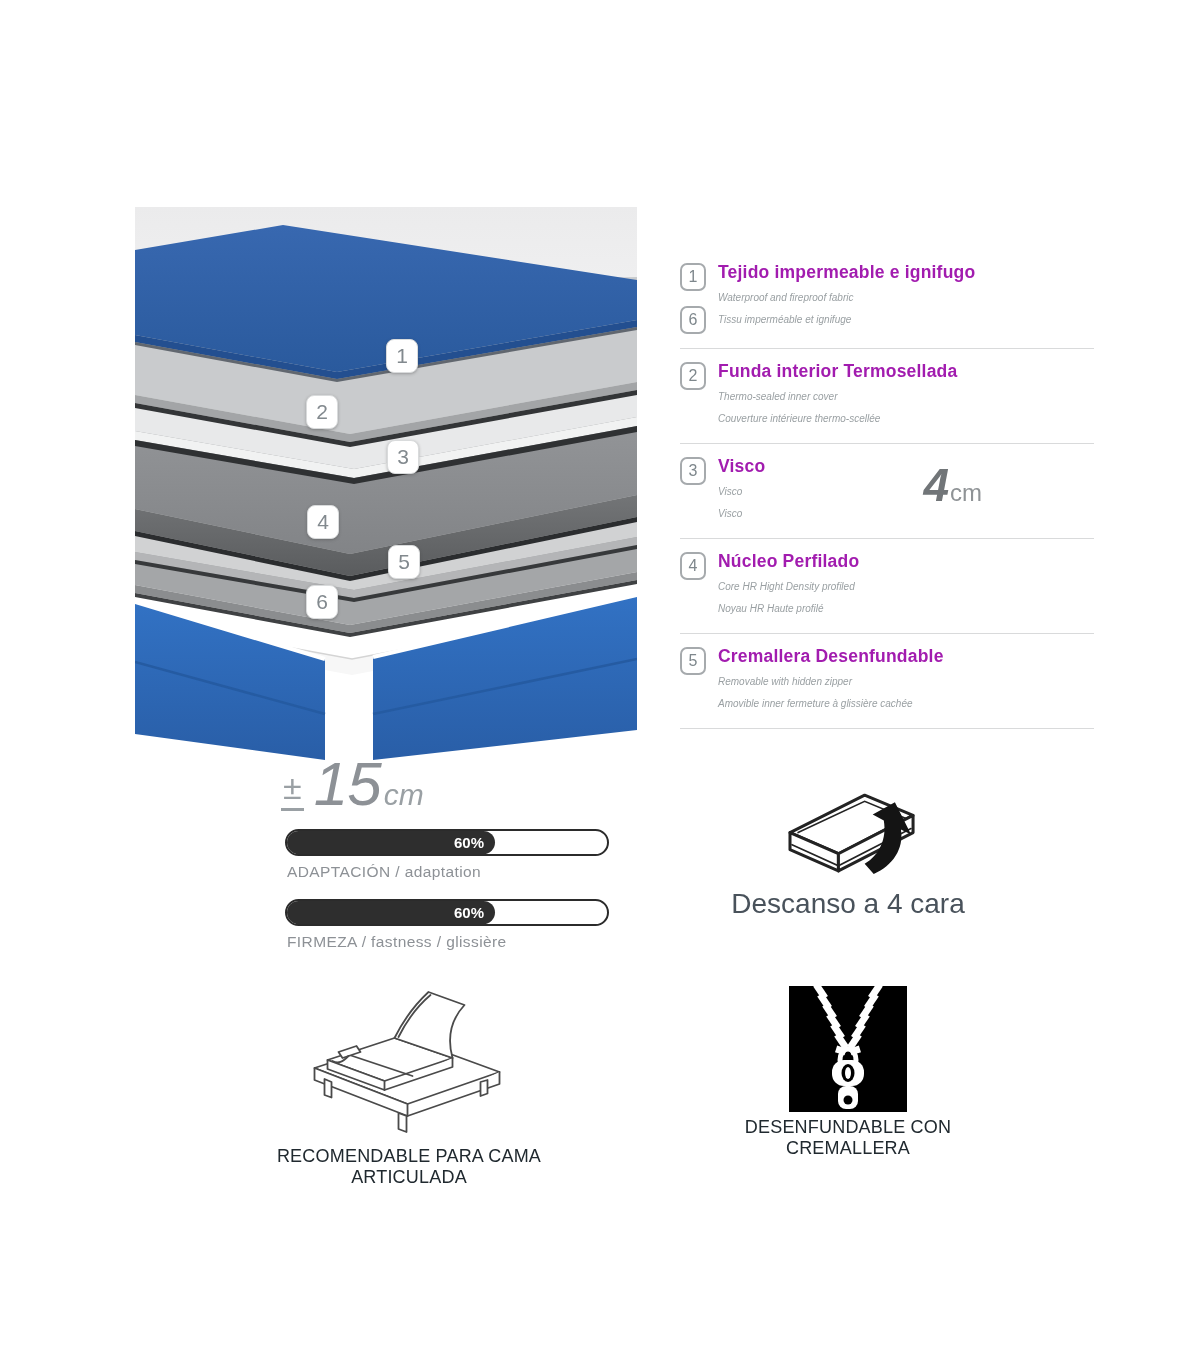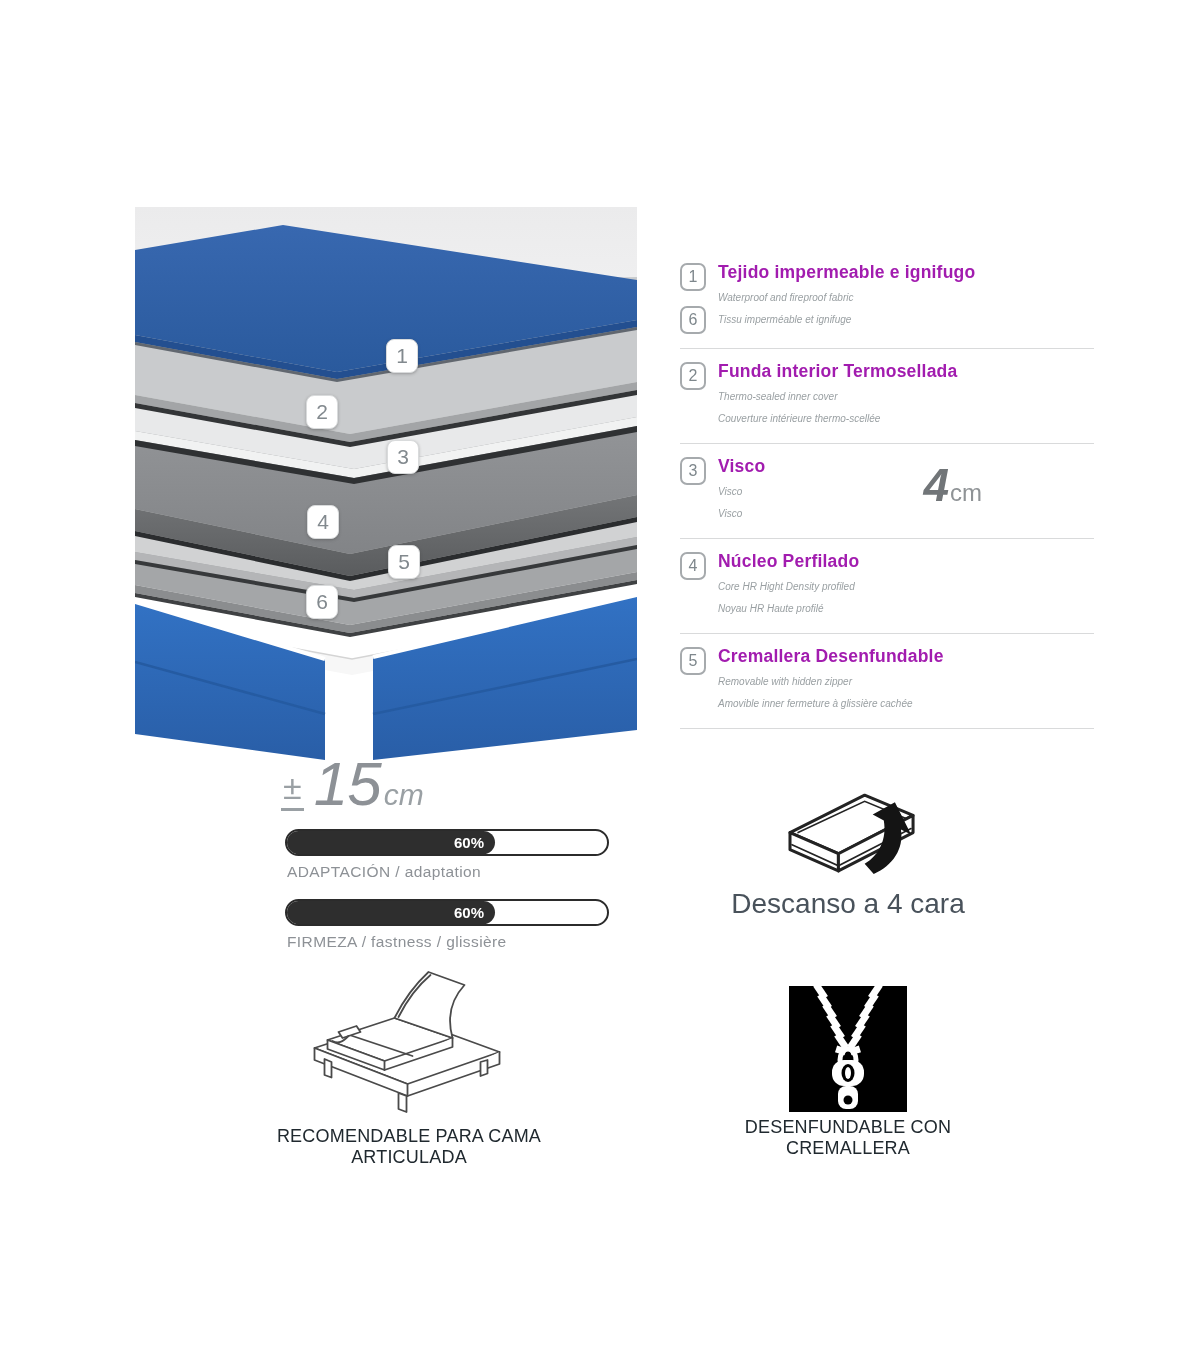--- a/index.html
+++ b/index.html
@@ -55,21 +55,21 @@
     height:100%; background:#2e2e2e; border-radius:0 12px 12px 0;
     display:flex; align-items:center; justify-content:flex-end;
     color:#ffffff; font-size:15px; font-weight:bold; padding-right:11px;
   }
   .meter-label { margin:7px 0 0 2px; font-size:15.5px; color:#8d9196; letter-spacing:.4px; }
 
   
   .feature { position:absolute; text-align:center; }
   .feature-descanso { left:703px; top:770px; width:290px; }
   .descanso-caption { margin-top:2px; font-size:28px; color:#49525b; }
-  .feature-bed { left:233px; top:956px; width:352px;text-align:center; }
+  .feature-bed { left:233px; top:976px; width:352px;text-align:center; }
   .feature-zip { left:703px; top:986px; width:290px; }
   .bw-caption { margin-top:10px; font-size:18px; color:#20292f; letter-spacing:.2px; }
   .feature-zip .bw-caption { margin-top:5px; }
   .icon-wrap { display:flex; justify-content:center; }
 </style>
 </head>
 <body>
 
 <div class="page">
 

